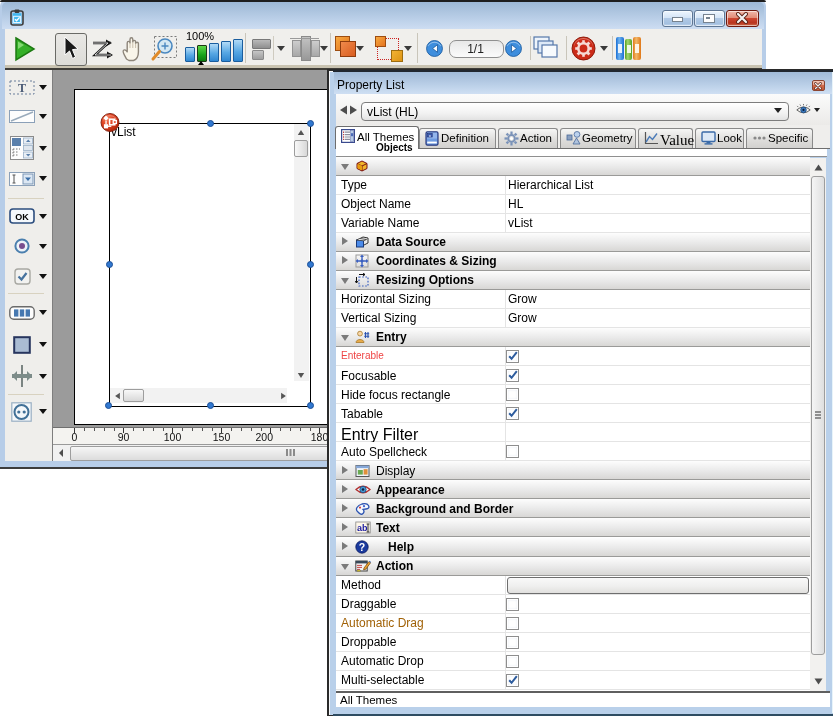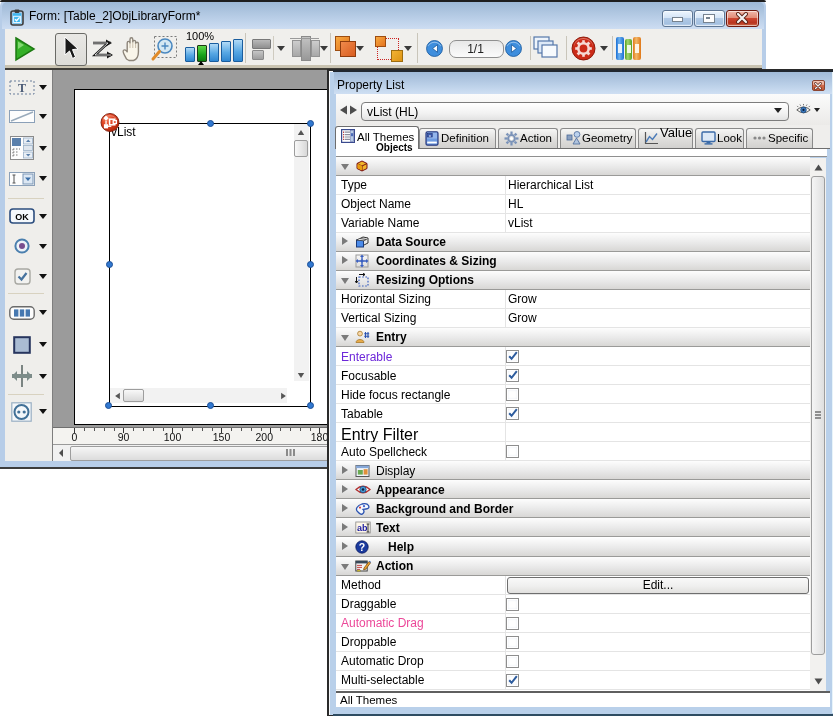--- a/index.html
+++ b/index.html
@@ -12,21 +12,20 @@
 <div class="a" style="left:0;top:0;width:766px;height:2px;background:#1e1e1e;border-radius:6px 6px 0 0;"></div>
 <div class="a" style="left:0;top:467px;width:766px;height:2px;background:#3c3c3c;"></div>
 <div class="a" style="left:2px;top:2px;width:762px;height:27px;background:linear-gradient(180deg,#9db8d6 0%,#abc3de 30%,#bed2ea 70%,#cdddf2 100%);border-radius:5px 5px 0 0;"></div>
 <svg class="a" style="left:10px;top:9px;" width="14" height="17" viewBox="0 0 14 17">
 <rect x="1" y="2" width="12" height="14" rx="2" fill="none" stroke="#3d3d3d" stroke-width="1.6"></rect>
 <rect x="4.6" y="0.5" width="4.8" height="3.4" rx="0.8" fill="#3d3d3d"></rect>
 <rect x="2.6" y="4.2" width="8.8" height="10.3" fill="#3fb7f0"></rect>
 <rect x="3.6" y="7.3" width="6.8" height="6.2" fill="none" stroke="#e8f6ff" stroke-width="1"></rect>
 <path d="M5 10.2 L6.6 11.8 L9.6 8.4" fill="none" stroke="#ffffff" stroke-width="1.4"></path>
 </svg>
-<div class="tx" style="left:29px;top:9px;font-size:12px;color:#000;">Form: [Table_2]ObjLibraryForm*</div>
 <div class="a" style="left:662px;top:10px;width:29px;height:15px;background:linear-gradient(180deg,#eef6fe 0%,#d4e4f6 45%,#b0c9e6 50%,#a4c0e0 85%,#c3d7ee 100%);border:1px solid #5e7694;border-radius:3px;box-shadow:inset 0 0 0 1px rgba(255,255,255,0.55);">
       <div class="a" style="left:9px;top:6px;width:9px;height:3px;background:#fdfdfd;border:1px solid #76828f;"></div>
     </div>
 <div class="a" style="left:694px;top:10px;width:29px;height:15px;background:linear-gradient(180deg,#eef6fe 0%,#d4e4f6 45%,#b0c9e6 50%,#a4c0e0 85%,#c3d7ee 100%);border:1px solid #5e7694;border-radius:3px;box-shadow:inset 0 0 0 1px rgba(255,255,255,0.55);">
       <div class="a" style="left:8px;top:2.5px;width:10px;height:7px;background:#fdfdfd;border:1px solid #76828f;"></div>
       <div class="a" style="left:11px;top:5.5px;width:4px;height:2px;background:#76828f;"></div>
     </div>
 <div class="a" style="left:726px;top:10px;width:31px;height:15px;background:linear-gradient(180deg,#f0b8ab 0%,#e28d78 45%,#cc4631 50%,#b8341f 80%,#cf6f4e 100%);border:1px solid #6e1a10;border-radius:3px;box-shadow:inset 0 0 0 1px rgba(255,255,255,0.55);">
       <svg class="a" style="left:9px;top:1px;" width="12" height="12" viewBox="0 0 12 12">
         <path d="M2 2 L10 10 M10 2 L2 10" stroke="#5c2317" stroke-width="4" stroke-linecap="round"></path>
@@ -364,21 +363,21 @@
 <rect x="1" y="4" width="5" height="5" fill="#8aa0c0" stroke="#4a6a9a" stroke-width="0.8"></rect>
 <circle cx="11" cy="3.4" r="2.9" fill="#bcd2ee" stroke="#4a6a9a" stroke-width="0.8"></circle>
 <path d="M10.5 7 L14 13 L7 13 Z" fill="#b0c4de" stroke="#4a6a9a" stroke-width="0.8"></path>
 </svg>
 <div class="tx" style="left:249px;top:62.0px;font-size:11.5px;color:#000;">Geometry</div>
 <div class="a" style="left:305px;top:57.5px;width:55px;height:20.5px;background:linear-gradient(180deg,#f6f6f5,#dddcda 60%,#d2d1cf);border:1px solid #8a8a8a;border-bottom:none;border-radius:3px 3px 0 0;box-sizing:border-box;"></div>
 <svg class="a" style="left:311px;top:60.5px;" width="15" height="14" viewBox="0 0 15 14">
 <path d="M1.5 1 L1.5 12.5 L14 12.5" fill="none" stroke="#555" stroke-width="1.2"></path>
 <path d="M2 11 L5.5 5.5 L8.5 8.5 L13 2.5" fill="none" stroke="#4a7ab8" stroke-width="1.4"></path>
 </svg>
-<div class="tx" style="left:327px;top:55px;font-size:13px;color:#000;">Value</div>
+<div class="tx" style="left:327px;top:62.0px;font-size:15px;color:#000;font-family:Liberation Serif, serif;">Value</div>
 <div class="a" style="left:362px;top:57.5px;width:49px;height:20.5px;background:linear-gradient(180deg,#f6f6f5,#dddcda 60%,#d2d1cf);border:1px solid #8a8a8a;border-bottom:none;border-radius:3px 3px 0 0;box-sizing:border-box;"></div>
 <svg class="a" style="left:368px;top:60.5px;" width="15" height="14" viewBox="0 0 15 14">
 <rect x="1" y="1" width="13" height="9.5" rx="1" fill="#dce8f6" stroke="#3a6aa8" stroke-width="1.4"></rect>
 <rect x="5.5" y="10.5" width="4" height="2" fill="#3a6aa8"></rect>
 <rect x="3.5" y="12.2" width="8" height="1.4" fill="#3a6aa8"></rect>
 </svg>
 <div class="tx" style="left:384px;top:62.0px;font-size:11.5px;color:#000;">Look</div>
 <div class="a" style="left:413px;top:57.5px;width:67px;height:20.5px;background:linear-gradient(180deg,#f6f6f5,#dddcda 60%,#d2d1cf);border:1px solid #8a8a8a;border-bottom:none;border-radius:3px 3px 0 0;box-sizing:border-box;"></div>
 <svg class="a" style="left:419px;top:60.5px;" width="15" height="14" viewBox="0 0 15 14">
 <circle cx="3" cy="7" r="1.6" fill="#888"></circle>
@@ -450,21 +449,21 @@
 <div class="a" style="left:3px;top:257.95000000000005px;width:474px;height:19.05px;background:linear-gradient(180deg,#fdfdfd,#e9e9e9 55%,#d8d7d5);border-bottom:1px solid #9a9a98;box-sizing:border-box;"></div>
 <div class="a" style="left:8px;top:264.95000000000005px;width:0;height:0;border-left:4.5px solid transparent;border-right:4.5px solid transparent;border-top:6px solid #7a7a7a;"></div>
 <svg class="a" style="left:22px;top:260.45000000000005px;" width="15" height="14" viewBox="0 0 15 14">
 <circle cx="5" cy="3.6" r="2.4" fill="#f7d7a8" stroke="#a87828" stroke-width="0.8"></circle>
 <path d="M1 12.5 C1 8.5 9 8.5 9 12.5 Z" fill="#e8ac4a" stroke="#a87828" stroke-width="0.8"></path>
 <path d="M10.5 2 L10.5 8 M13 2 L13 8 M9.2 3.8 L14.2 3.8 M9.2 6.2 L14.2 6.2" stroke="#2a52b0" stroke-width="1.1"></path>
       </svg>
 <div class="tx" style="left:43px;top:260.45000000000005px;font-size:12px;font-weight:bold;color:#000;">Entry</div>
 <div class="a" style="left:3px;top:277.0px;width:474px;height:19.05px;background:#fff;border-bottom:1px solid #e4e4e4;box-sizing:border-box;"></div>
 <div class="a" style="left:172px;top:277.0px;width:1px;height:18.05px;background:#e4e4e4;"></div>
-<div class="tx" style="left:8px;top:279.5px;font-size:12px;color:#6d28d9;">Enterable</div>
+<div class="tx" style="left:8px;top:279.5px;font-size:10px;color:#ef4444;">Enterable</div>
 <div class="a" style="left:173px;top:280.0px;width:13px;height:13px;background:#fff;border:1px solid #8e8e8e;box-shadow:inset 0 0 0 1px #fff, inset 0 0 3px #c8d4e4;box-sizing:border-box;">
         <svg style="position:absolute;left:0px;top:-1px;" width="12" height="12" viewBox="0 0 12 12">
           <path d="M2.2 6.2 L4.6 8.8 L9.8 2.2" fill="none" stroke="#2d5c9e" stroke-width="2"></path>
         </svg>
       </div>
 <div class="a" style="left:3px;top:296.05px;width:474px;height:19.05px;background:#fff;border-bottom:1px solid #e4e4e4;box-sizing:border-box;"></div>
 <div class="a" style="left:172px;top:296.05px;width:1px;height:18.05px;background:#e4e4e4;"></div>
 <div class="tx" style="left:8px;top:298.55px;font-size:12px;color:#000;">Focusable</div>
 <div class="a" style="left:173px;top:299.05px;width:13px;height:13px;background:#fff;border:1px solid #8e8e8e;box-shadow:inset 0 0 0 1px #fff, inset 0 0 3px #c8d4e4;box-sizing:border-box;">
         <svg style="position:absolute;left:0px;top:-1px;" width="12" height="12" viewBox="0 0 12 12">
@@ -538,28 +537,27 @@
 <path d="M2 6.4 H7 M2 8.4 H7 M2 10.4 H5" stroke="#c03030" stroke-width="0.9"></path>
 <rect x="2" y="11" width="3.4" height="1.6" fill="#e8d020" stroke="#666" stroke-width="0.5"></rect>
 <path d="M9 9 L14 2.5 L15.6 3.7 L10.8 10.2 L8.6 10.9 Z" fill="#f0a030" stroke="#7a5010" stroke-width="0.8"></path>
 <path d="M14 2.5 L15.6 3.7 L16 3 L14.6 1.8 Z" fill="#3a6ac0"></path>
       </svg>
 <div class="tx" style="left:43px;top:489.05px;font-size:12px;font-weight:bold;color:#000;">Action</div>
 <div class="a" style="left:3px;top:505.6px;width:474px;height:19.05px;background:#fff;border-bottom:1px solid #e4e4e4;box-sizing:border-box;"></div>
 <div class="a" style="left:172px;top:505.6px;width:1px;height:18.05px;background:#e4e4e4;"></div>
 <div class="tx" style="left:8px;top:508.1px;font-size:12px;color:#000;">Method</div>
 <div class="a" style="left:174px;top:506.8px;width:302px;height:17.5px;background:linear-gradient(180deg,#f9f9f9,#efefee 55%,#e1e0de);border:1.2px solid #6e6e6e;border-radius:3px;box-sizing:border-box;"></div>
-<div class="tx" style="left:174px;top:508.1px;width:302px;text-align:center;font-size:12px;color:#000;">Edit...</div>
 <div class="a" style="left:3px;top:524.6500000000001px;width:474px;height:19.05px;background:#fff;border-bottom:1px solid #e4e4e4;box-sizing:border-box;"></div>
 <div class="a" style="left:172px;top:524.6500000000001px;width:1px;height:18.05px;background:#e4e4e4;"></div>
 <div class="tx" style="left:8px;top:527.1500000000001px;font-size:12px;color:#000;">Draggable</div>
 <div class="a" style="left:173px;top:527.6500000000001px;width:13px;height:13px;background:#fff;border:1px solid #8e8e8e;box-shadow:inset 0 0 0 1px #fff, inset 0 0 3px #c8d4e4;box-sizing:border-box;"></div>
 <div class="a" style="left:3px;top:543.7px;width:474px;height:19.05px;background:#fff;border-bottom:1px solid #e4e4e4;box-sizing:border-box;"></div>
 <div class="a" style="left:172px;top:543.7px;width:1px;height:18.05px;background:#e4e4e4;"></div>
-<div class="tx" style="left:8px;top:546.2px;font-size:12px;color:#ec4899;">Automatic Drag</div>
+<div class="tx" style="left:8px;top:546.2px;font-size:12px;color:#a16207;">Automatic Drag</div>
 <div class="a" style="left:173px;top:546.7px;width:13px;height:13px;background:#fff;border:1px solid #8e8e8e;box-shadow:inset 0 0 0 1px #fff, inset 0 0 3px #c8d4e4;box-sizing:border-box;"></div>
 <div class="a" style="left:3px;top:562.75px;width:474px;height:19.05px;background:#fff;border-bottom:1px solid #e4e4e4;box-sizing:border-box;"></div>
 <div class="a" style="left:172px;top:562.75px;width:1px;height:18.05px;background:#e4e4e4;"></div>
 <div class="tx" style="left:8px;top:565.25px;font-size:12px;color:#000;">Droppable</div>
 <div class="a" style="left:173px;top:565.75px;width:13px;height:13px;background:#fff;border:1px solid #8e8e8e;box-shadow:inset 0 0 0 1px #fff, inset 0 0 3px #c8d4e4;box-sizing:border-box;"></div>
 <div class="a" style="left:3px;top:581.8px;width:474px;height:19.05px;background:#fff;border-bottom:1px solid #e4e4e4;box-sizing:border-box;"></div>
 <div class="a" style="left:172px;top:581.8px;width:1px;height:18.05px;background:#e4e4e4;"></div>
 <div class="tx" style="left:8px;top:584.3px;font-size:12px;color:#000;">Automatic Drop</div>
 <div class="a" style="left:173px;top:584.8px;width:13px;height:13px;background:#fff;border:1px solid #8e8e8e;box-shadow:inset 0 0 0 1px #fff, inset 0 0 3px #c8d4e4;box-sizing:border-box;"></div>
 <div class="a" style="left:3px;top:600.85px;width:474px;height:19.05px;background:#fff;border-bottom:1px solid #e4e4e4;box-sizing:border-box;"></div>

